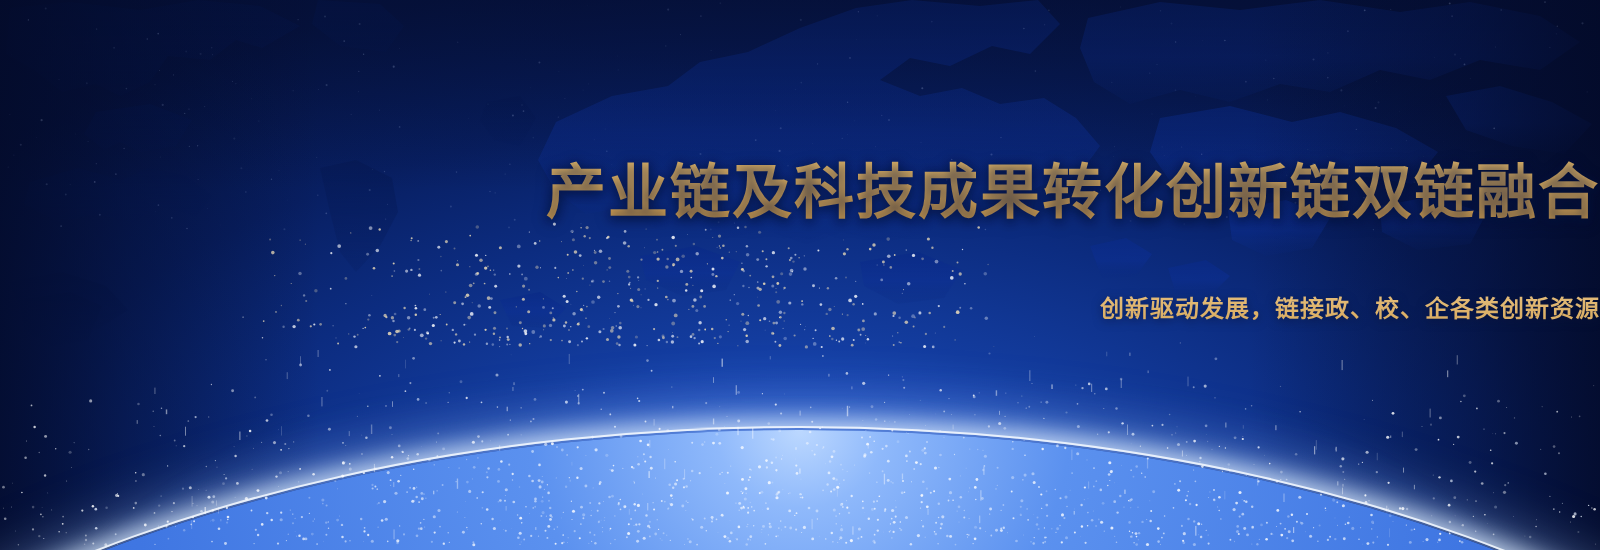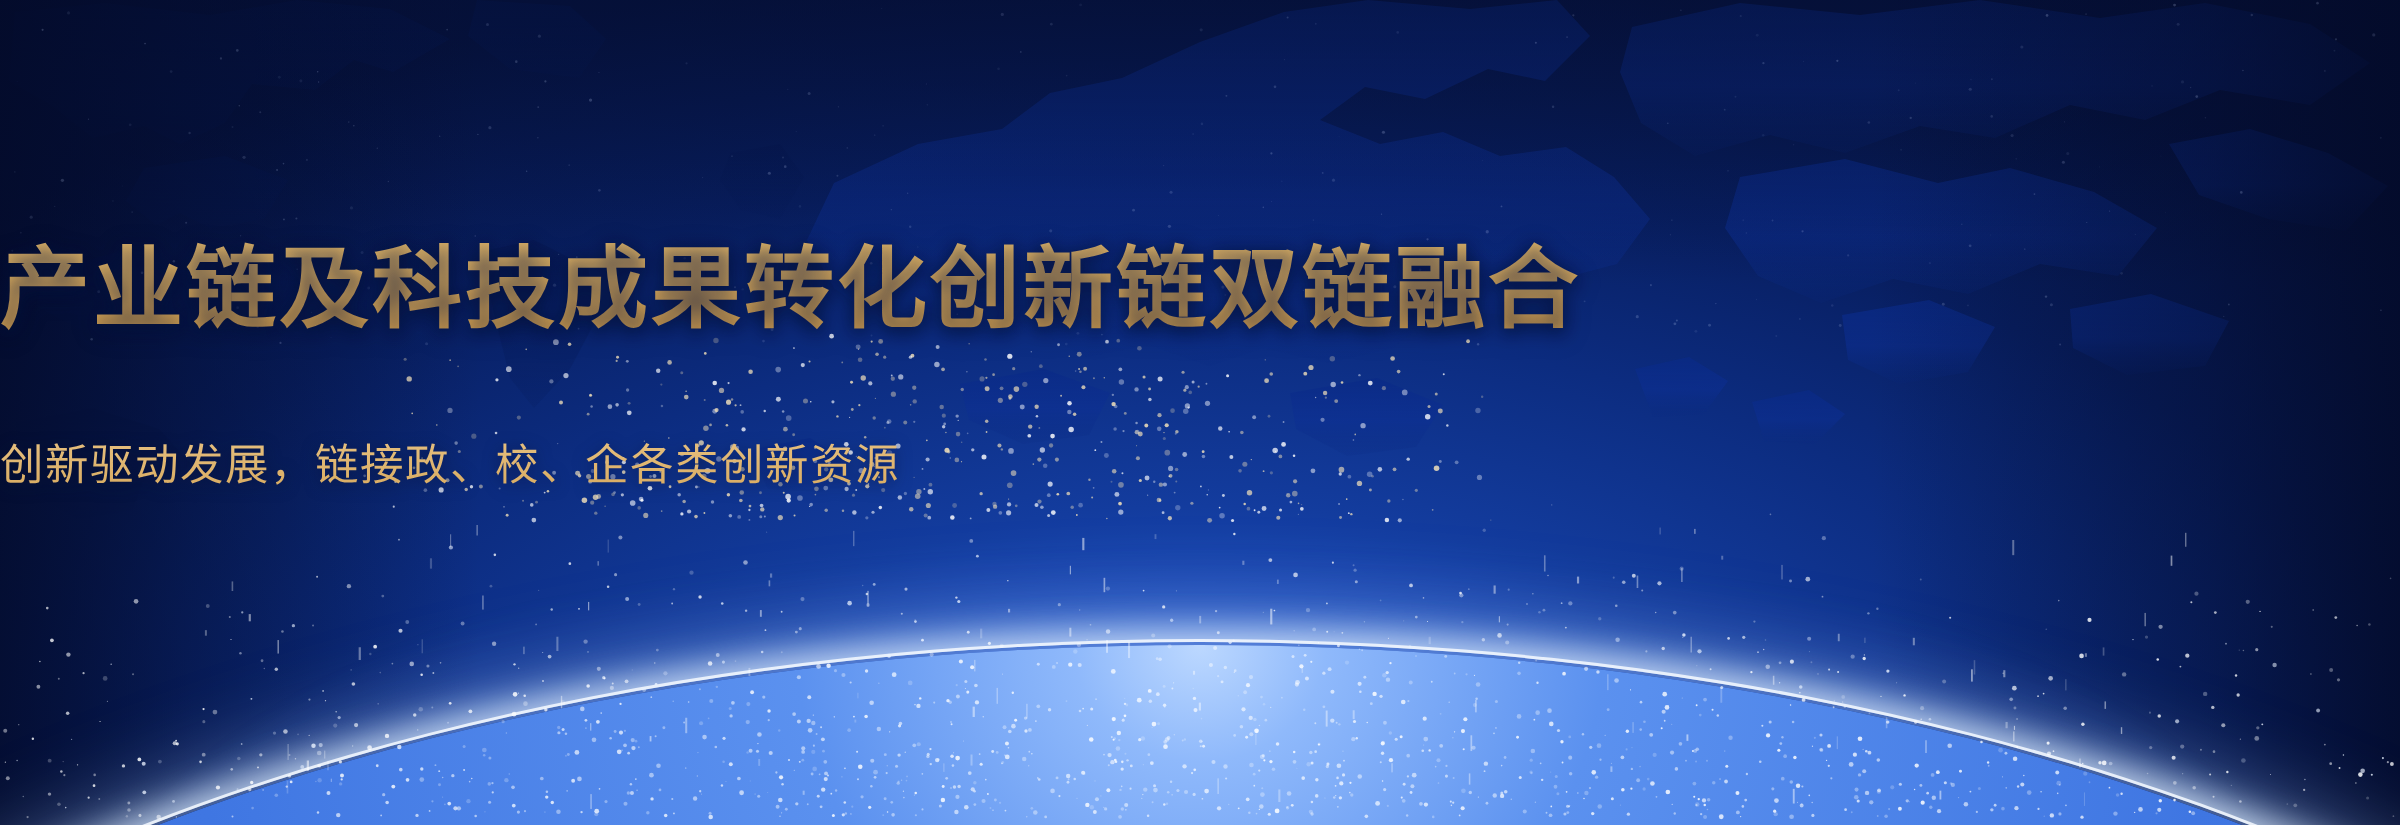--- a/index.html
+++ b/index.html
@@ -97,21 +97,21 @@
     inset: 0;
     pointer-events: none;
   }
   .sparkles svg { display: block; width: 100%; height: 100%; }
 
   
   .content {
     position: absolute;
     left: 0; right: 0;
     top: 0;
-    text-align: left;
+    text-align: right;
     pointer-events: none;
   }
   .title {
     margin: 0;
     padding-top: 163px;
     font-size: 60px;
     line-height: 1;
     font-weight: bold;
     letter-spacing: 2px;
     color: #e9c883;
@@ -119,23 +119,23 @@
     -webkit-background-clip: text;
     background-clip: text;
     -webkit-text-fill-color: transparent;
     text-shadow: 0 2px 10px rgba(6,18,60,.55);
     filter: drop-shadow(0 2px 6px rgba(5,16,55,.65));
     pointer-events: auto;
   }
   .subtitle {
     margin: 0;
     padding-top: 74px;
-    font-size: 29px;
+    font-size: 24px;
     line-height: 1;
-    font-weight: normal;
+    font-weight: bold;
     letter-spacing: 1px;
     color: #edcb8c;
     background: linear-gradient(180deg, #fbeaba 0%, #eecd93 45%, #d9ac62 100%);
     -webkit-background-clip: text;
     background-clip: text;
     -webkit-text-fill-color: transparent;
     filter: drop-shadow(0 2px 5px rgba(5,16,55,.6));
     pointer-events: auto;
   }
 </style>

